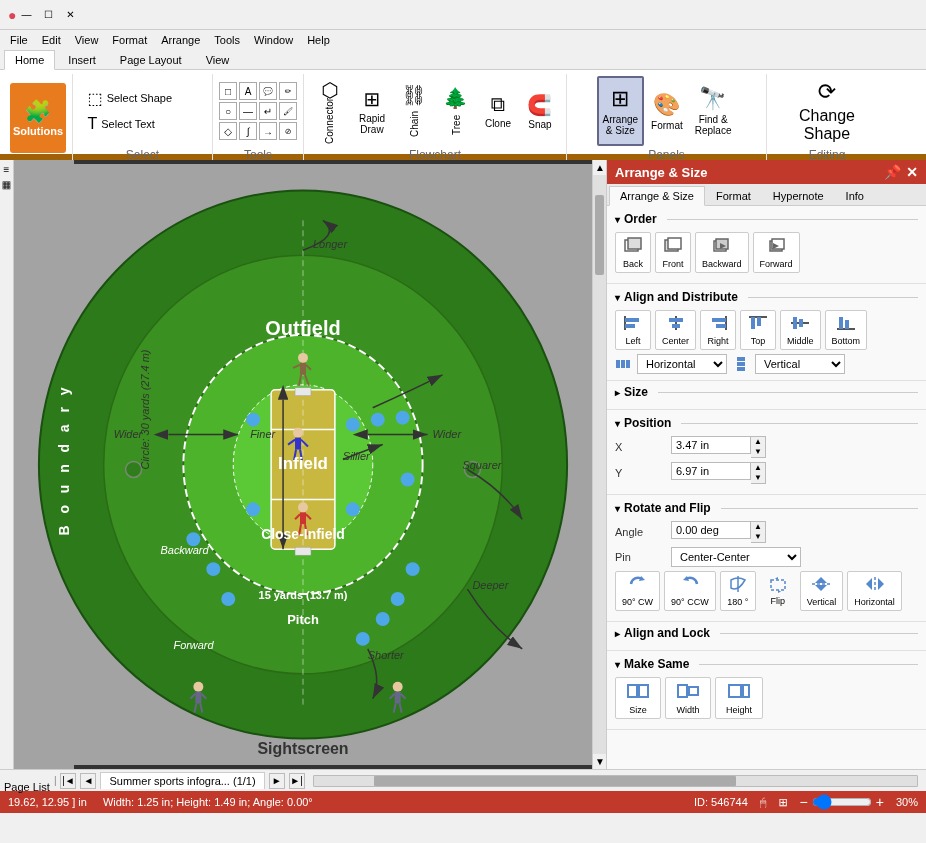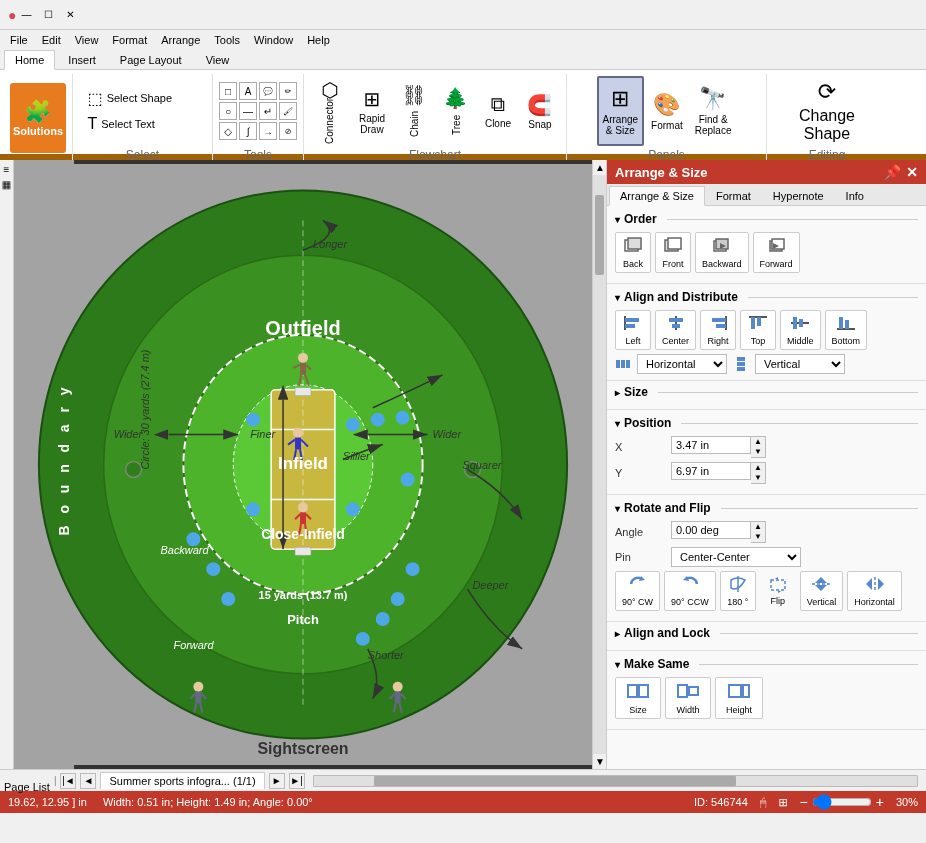--- a/index.html
+++ b/index.html
@@ -1052,21 +1052,21 @@
   <button class="page-nav-btn">►</button>
   <button class="page-nav-btn">►|</button>
 
   <div style="flex:1; height:12px; background:#e0e0e0; border:1px solid #bbb; border-radius:1px; margin:0 4px; position:relative;">
     <div style="width:60%; height:100%; background:#aaa; border-radius:1px; margin-left:10%;"></div>
   </div>
 </div>
 
 <div id="status-bar">
   <span>19.62, 12.95 ] in</span>
-  <span>Width: 0.51 in; Height: 1.49 in; Angle: 0.00°</span>
+  <span>Width: 1.25 in; Height: 1.49 in; Angle: 0.00°</span>
   <div class="status-right">
     <span>ID: 546744</span>
     <span>🖱</span>
     <span>⊞</span>
     <div class="zoom-slider-wrap">
       <span class="zoom-minus">−</span>
       <input type="range" min="10" max="200" value="30" style="">
       <span class="zoom-plus">+</span>
     </div>
     <span>30%</span>

